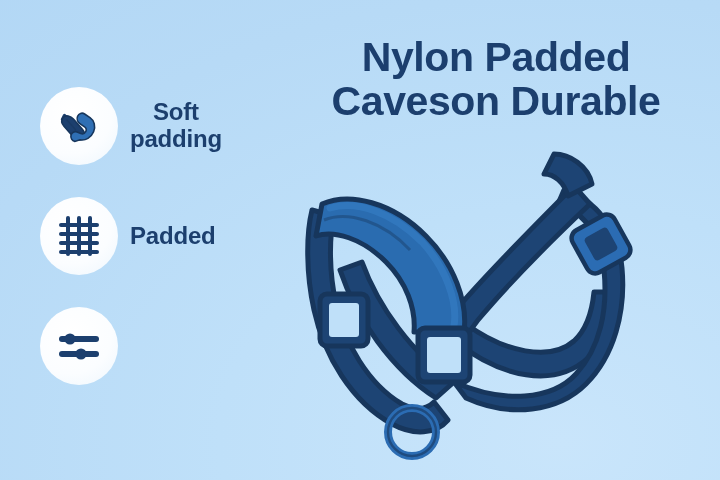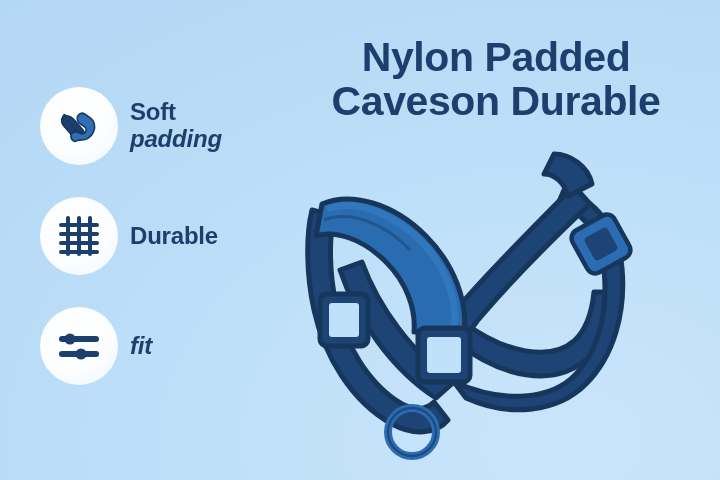--- a/index.html
+++ b/index.html
@@ -61,22 +61,23 @@
     justify-content: center;
   }
   .badge svg { display: block; }
   .flabel {
     margin-left: 12px;
     color: #1c3f6e;
     font-size: 24px;
     font-weight: bold;
     line-height: 1.12;
     letter-spacing: -0.2px;
-  }
-  .flabel .l2 { display: block; font-style: italic; }
+    text-align: center;
+  }
+  .flabel .l2 { display: block; }
 
   
   #halter {
     position: absolute;
     left: 296px;
     top: 146px;
     width: 352px;
     height: 322px;
   }
   #halter svg { display: block; width: 100%; height: 100%; }
@@ -122,39 +123,38 @@
               <line x1="35" y1="6" x2="35" y2="42"></line>
               <line x1="6" y1="13" x2="42" y2="13"></line>
               <line x1="6" y1="22" x2="42" y2="22"></line>
               <line x1="6" y1="31" x2="42" y2="31"></line>
               <line x1="6" y1="40" x2="42" y2="40"></line>
             </g>
           </svg>
         </span>
       </div>
       <div class="flabel">
-        <span>Durable</span>
+        <span>Padded</span>
       </div>
     </div>
 
     <div class="feature">
       <div class="badge">
         <span>
           <svg width="48" height="48" viewBox="0 0 48 48">
             <g stroke="#1c3f6e" stroke-width="6" stroke-linecap="round">
               <line x1="7" y1="17" x2="41" y2="17"></line>
               <line x1="7" y1="32" x2="41" y2="32"></line>
             </g>
             <circle cx="15" cy="17" r="5.6" fill="#1c3f6e"></circle>
             <circle cx="26" cy="32" r="5.6" fill="#1c3f6e"></circle>
           </svg>
         </span>
       </div>
       <div class="flabel">
-        <span class="l2">fit</span>
       </div>
     </div>
 
   </div>
 
   <div id="halter">
     <svg viewBox="0 0 352 322" xmlns="http://www.w3.org/2000/svg">
 
       <g>
         <path d="M160 196

